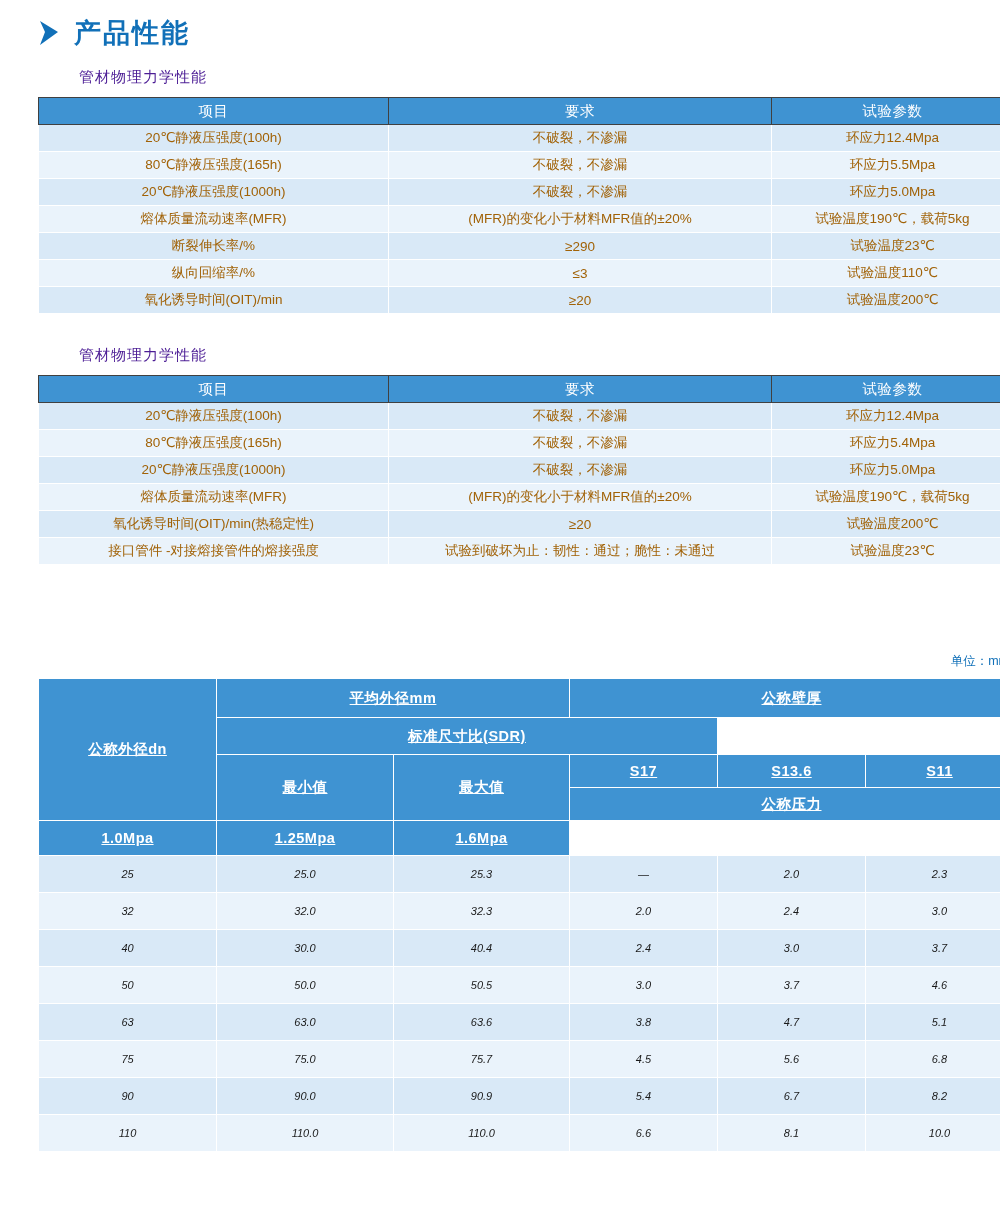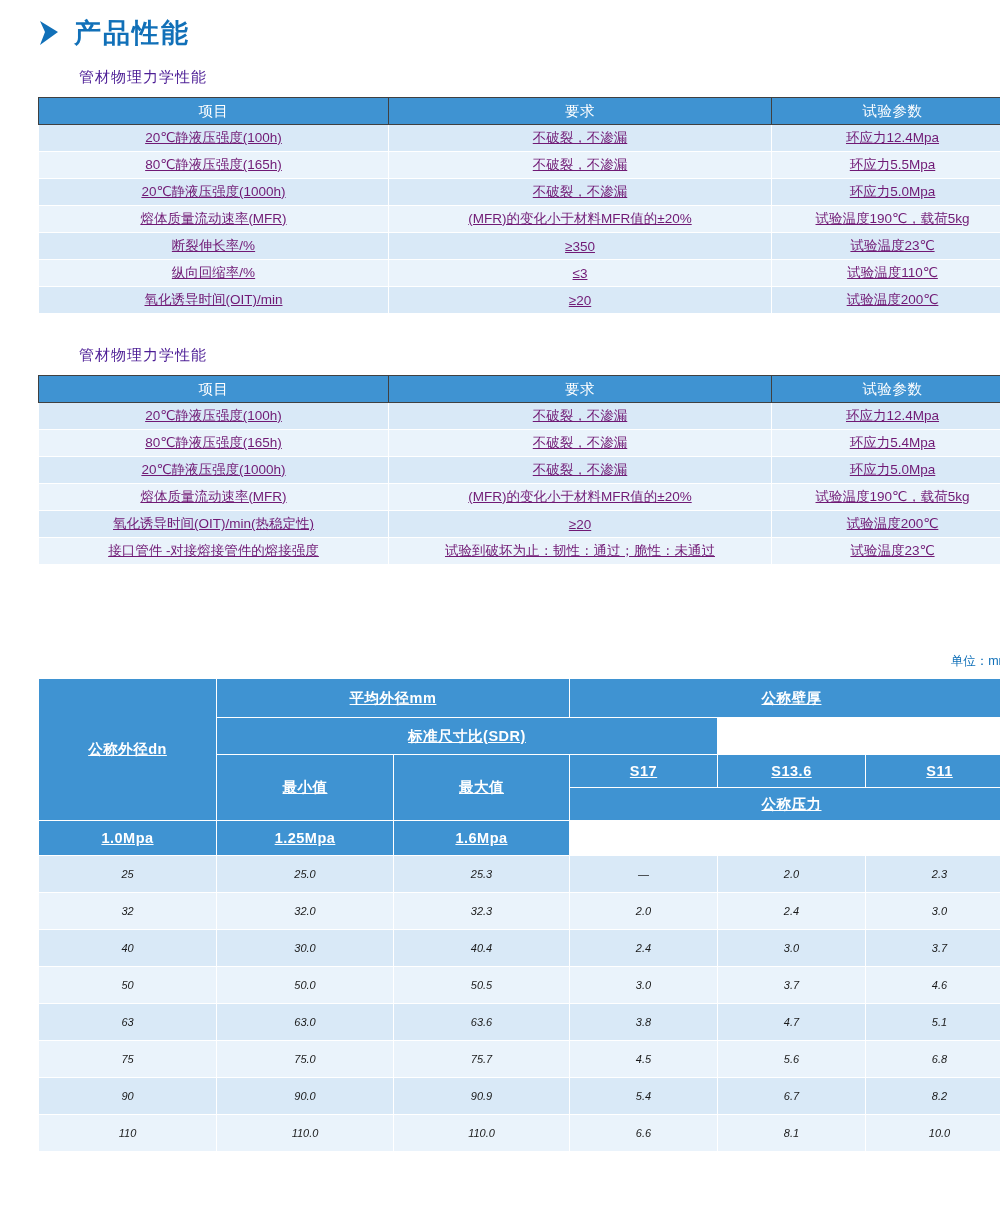--- a/index.html
+++ b/index.html
@@ -70,22 +70,21 @@
     height: 24px;
     text-align: center;
     border: 1px solid #404040;
     letter-spacing: 0.5px;
   }
   table.perf td {
     font-size: 13.5px;
     height: 24px;
     text-align: center;
     border: 1px solid #ffffff;
-    color: #701a75;
-    text-decoration: underline;
+    color: #a16207;
   }
   table.perf tr.odd td { background: #d9e9f7; }
   table.perf tr.even td { background: #eaf3fb; }
 
   
   .unit-line {
     text-align: right;
     width: 975px;
     margin-left: 14px;
     font-size: 12.5px;
@@ -171,21 +170,21 @@
         <td>不破裂，不渗漏</td>
         <td>环应力5.0Mpa</td>
       </tr>
       <tr class="even">
         <td>熔体质量流动速率(MFR)</td>
         <td>(MFR)的变化小于材料MFR值的±20%</td>
         <td>试验温度190℃，载荷5kg</td>
       </tr>
       <tr class="odd">
         <td>断裂伸长率/%</td>
-        <td>≥350</td>
+        <td>≥290</td>
         <td>试验温度23℃</td>
       </tr>
       <tr class="even">
         <td>纵向回缩率/%</td>
         <td>≤3</td>
         <td>试验温度110℃</td>
       </tr>
       <tr class="odd">
         <td>氧化诱导时间(OIT)/min</td>
         <td>≥20</td>

